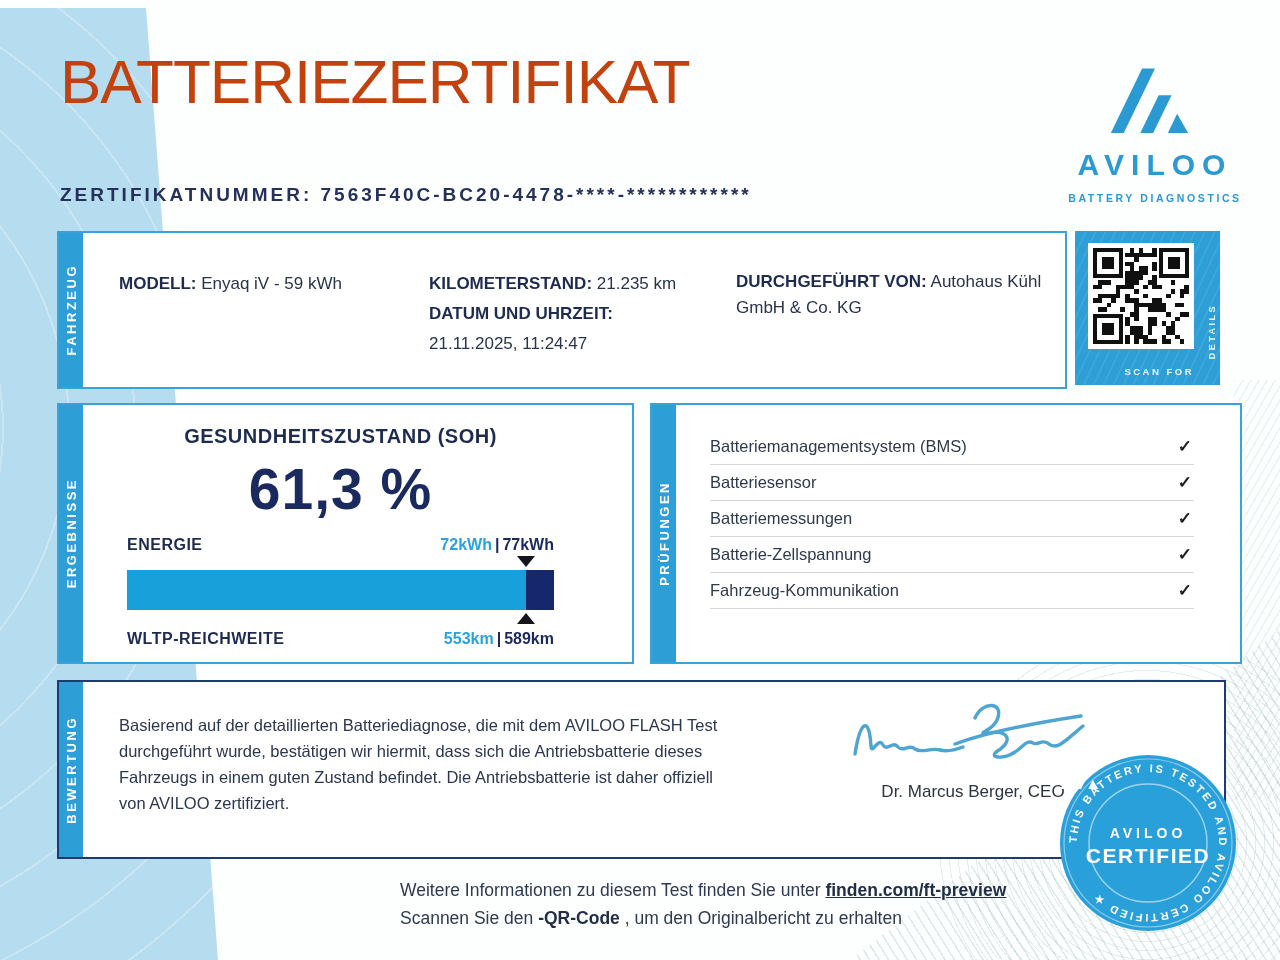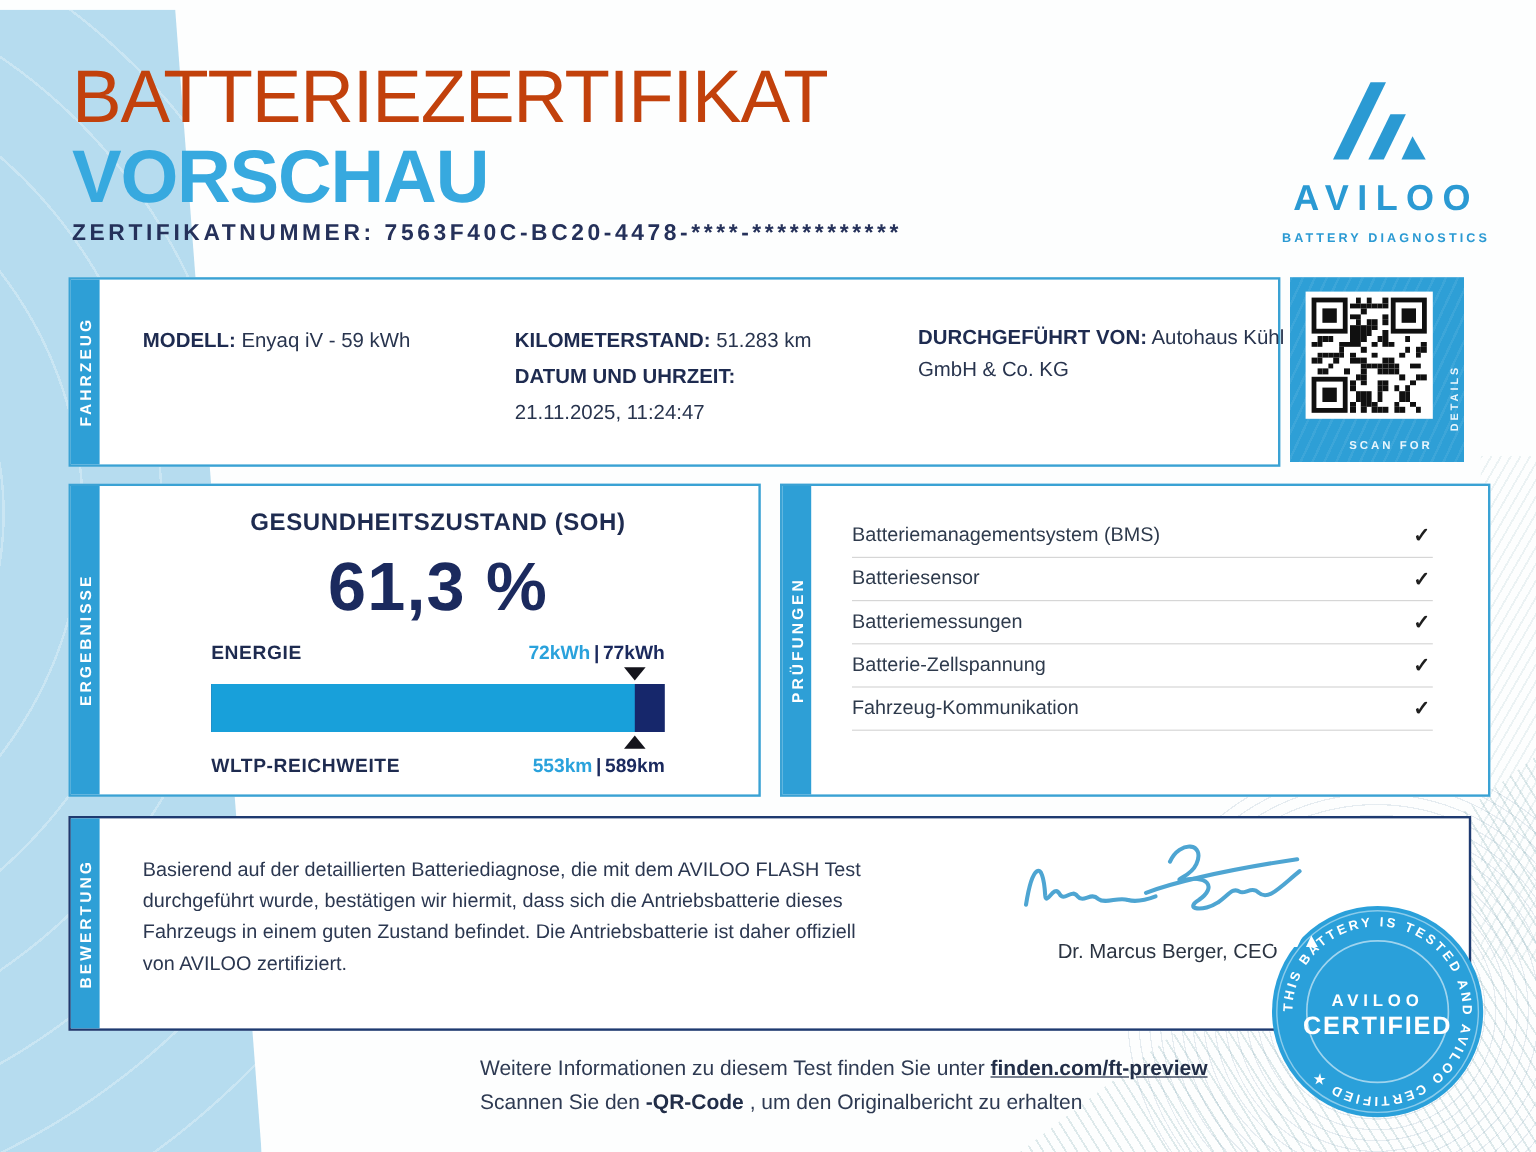--- a/index.html
+++ b/index.html
@@ -43,40 +43,40 @@
          display:flex;align-items:center;justify-content:center;}
   .strip span{writing-mode:vertical-rl;transform:rotate(180deg);color:#ffffff;font-size:13px;
          font-weight:700;letter-spacing:2.5px;white-space:nowrap;}
   .box-content{position:absolute;left:24px;top:0;right:0;bottom:0;}
 
   
   .vcol{position:absolute;top:36px;font-size:17px;color:#28344e;line-height:30px;}
   .vcol .lbl{font-weight:700;color:#1e2b50;}
   .vcol1{left:36px;}
   .vcol2{left:346px;}
-  .vcol3{left:682px;width:310px;line-height:26px;}
+  .vcol3{left:653px;width:310px;line-height:26px;}
 
   
   .qrbox{position:absolute;left:1075px;top:231px;width:145px;height:154px;background:#2e9fd6;z-index:1;
          background-image:repeating-linear-gradient(115deg,rgba(255,255,255,.07) 0 2px,transparent 2px 9px);}
   .qrpanel{position:absolute;left:13px;top:12px;width:96px;height:96px;background:#ffffff;padding:5px;}
   .qr{position:relative;width:96px;height:96px;display:grid;
       grid-template-rows:repeat(21,1fr);grid-template-columns:repeat(21,1fr);}
   .qr i{background:#101010;}
   .finder{position:absolute;width:30px;height:30px;border:4px solid #101010;box-sizing:border-box;background:#fff;}
   .finder::after{content:"";position:absolute;left:5px;top:5px;width:12px;height:12px;background:#101010;}
   .f-tl{left:0;top:0;} .f-tr{right:0;top:0;} .f-bl{left:0;bottom:0;}
   .qr-cap{position:absolute;left:14px;right:26px;bottom:8px;text-align:right;color:#eaf6fd;
           font-size:9.5px;font-weight:700;letter-spacing:2.5px;}
   .qr-side{position:absolute;right:3px;top:10px;bottom:26px;display:flex;align-items:flex-end;justify-content:center;
           color:#eaf6fd;font-size:9px;font-weight:700;letter-spacing:2.5px;}
   .qr-side span{writing-mode:vertical-rl;transform:rotate(180deg);}
 
   
-  .res{padding:20px 78px 0 93px;}
+  .res{padding:20px 78px 0 44px;}
   .soh-title{text-align:center;font-size:20px;font-weight:700;color:#1e2b50;letter-spacing:.5px;}
   .soh-value{text-align:center;font-size:57px;font-weight:700;color:#1b2a5e;margin-top:8px;letter-spacing:1px;}
   .meter-row{display:flex;justify-content:space-between;align-items:baseline;margin-top:14px;}
   .meter-label{font-size:16px;font-weight:700;color:#1e2b50;letter-spacing:.5px;}
   .meter-vals{font-size:16px;font-weight:700;}
   .val-cur{color:#2aa2dc;} .val-div{color:#1b2a5e;padding:0 3px;} .val-tot{color:#1b2a5e;margin-top:20px;}
   .barwrap{position:relative;margin-top:16px;height:40px;background:#16276b;}
   .barfill{position:absolute;left:0;top:0;bottom:0;background:#18a0da;}
   .bar-marker{position:absolute;width:0;height:0;border-left:9px solid transparent;border-right:9px solid transparent;}
   .marker-top{top:-14px;border-top:11px solid #14141c;}
@@ -115,21 +115,20 @@
 
 <div id="page">
 
   <div class="band"></div>
   <div class="band-waves"></div>
   <div class="rings"></div>
   <div class="hatch-br"></div>
   <div class="hatch-r"></div>
 
   <div class="title1">BATTERIEZERTIFIKAT</div>
-  <div class="title2">VORSCHAU</div>
   <div class="certno">ZERTIFIKATNUMMER: 7563F40C-BC20-4478-****-************</div>
 
   <div class="brand">
     <svg width="92" height="76" viewBox="0 0 100 80">
       <path d="M2 78 L36 8 L50 8 L16 78 Z" fill="#2b9ad3"></path>
       <path d="M34 78 L54 37 L68 37 L48 78 Z" fill="#2b9ad3"></path>
       <path d="M64 78 L74 57 L86 78 Z" fill="#2b9ad3"></path>
     </svg>
     <div class="wordmark">AVILOO</div>
     <div class="tagline">BATTERY DIAGNOSTICS</div>
@@ -137,21 +136,21 @@
 
   <div class="box box-fahrzeug">
     <div class="strip">
       <span>FAHRZEUG</span>
     </div>
     <div class="box-content">
       <div class="vcol vcol1">
         <div><span class="lbl">MODELL:</span> <span>Enyaq iV - 59 kWh</span></div>
       </div>
       <div class="vcol vcol2">
-        <div><span class="lbl">KILOMETERSTAND:</span> <span>51.283 km</span></div>
+        <div><span class="lbl">KILOMETERSTAND:</span> <span>21.235 km</span></div>
         <div><span class="lbl">DATUM UND UHRZEIT:</span></div>
         <div>21.11.2025, 11:24:47</div>
       </div>
       <div class="vcol vcol3">
         <span class="lbl">DURCHGEFÜHRT VON:</span> <span>Autohaus Kühl GmbH &amp; Co. KG</span>
       </div>
     </div>
   </div>
 
   <div class="qrbox">

